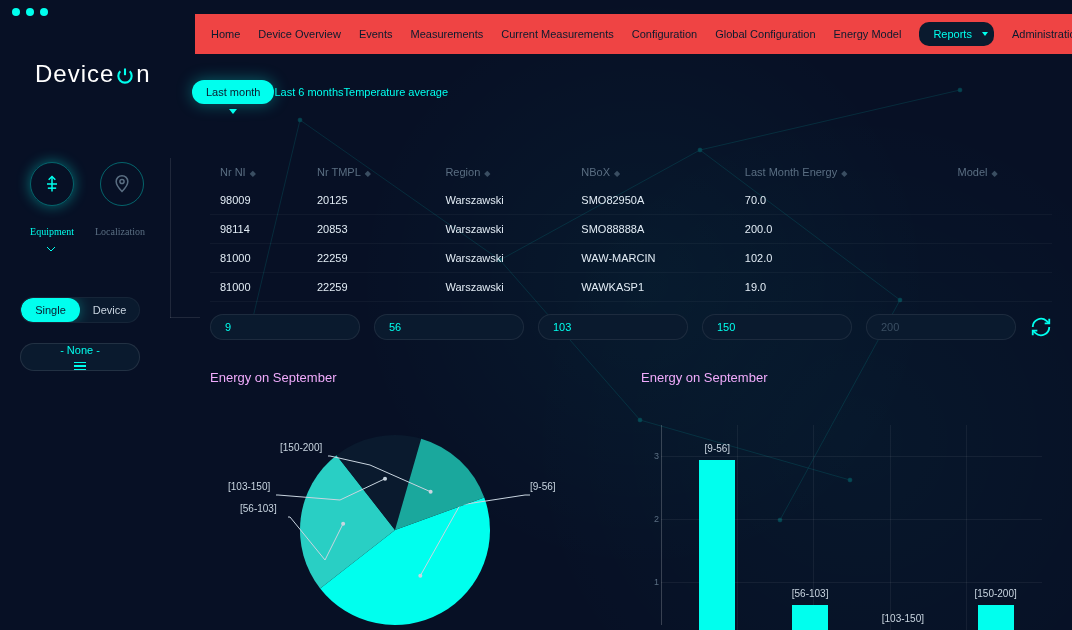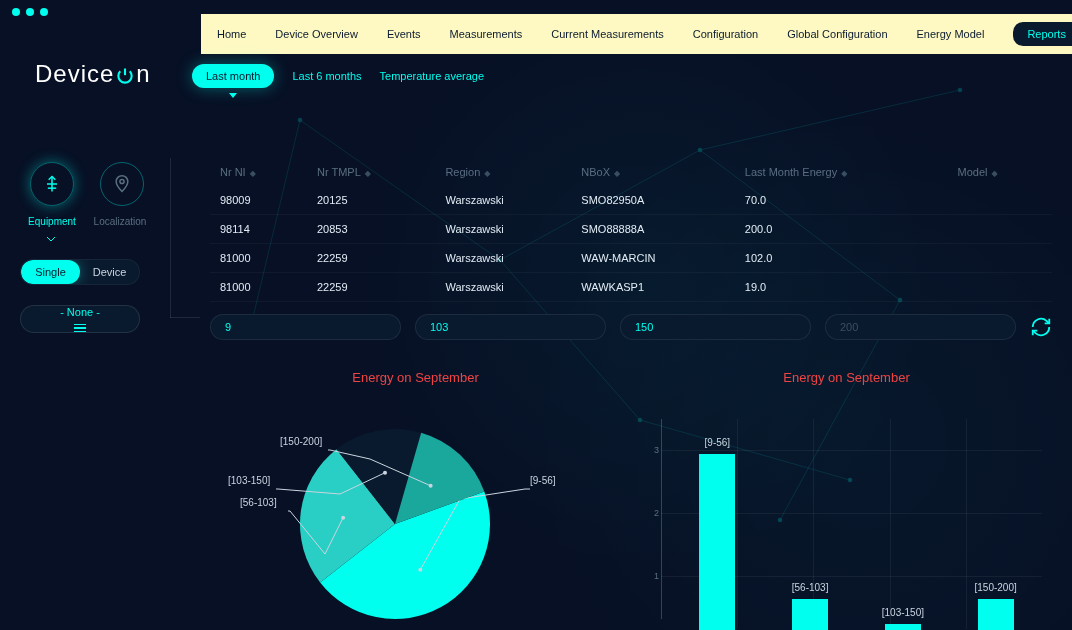--- a/index.html
+++ b/index.html
@@ -31,26 +31,26 @@
   position: absolute; top: 60px; left: 35px;
   font-size: 24px; font-weight: 300; color: #fff;
   letter-spacing: 1px;
   display: flex; align-items: center;
 }
 .logo .o-icon {
   width: 20px; height: 20px; display: inline-block;
   margin: 0 1px;
 }
 .topnav {
-  position: absolute; top: 14px; left: 201px; right: 0;
+  position: absolute; top: 14px; left: 195px; right: 0;
   height: 40px;
-  background: #fef9c3;
+  background: #ef4444;
   display: flex; align-items: center;
   padding: 0 16px;
-  gap: 29px;
+  gap: 18px;
 }
 .topnav .nav-item {
   color: #0a1a2e;
   font-size: 11px;
   cursor: pointer;
   white-space: nowrap;
 }
 .topnav .nav-item.pill {
   background: #0a1a2e;
   color: #00ffee;
@@ -61,22 +61,22 @@
 .topnav .nav-item.pill::after {
   content: "";
   position: absolute; right: 6px; top: 50%;
   width: 0; height: 0;
   border-left: 3px solid transparent;
   border-right: 3px solid transparent;
   border-top: 4px solid #00ffee;
   transform: translateY(-50%);
 }
 .subnav {
-  position: absolute; top: 64px; left: 192px;
-  display: flex; align-items: center; gap: 18px;
+  position: absolute; top: 80px; left: 192px;
+  display: flex; align-items: center; 
 }
 .subnav .chip {
   font-size: 11px;
   color: #00ffee;
   cursor: pointer;
 }
 .subnav .chip.active {
   background: #00ffee;
   color: #0a1a2e;
   padding: 6px 14px;
@@ -106,28 +106,28 @@
   width: 44px; height: 44px; border-radius: 50%;
   border: 1px solid rgba(0,255,238,0.35);
   display: flex; align-items: center; justify-content: center;
   position: relative;
 }
 .icon-circle svg { width: 20px; height: 20px; }
 .icon-circle.active {
   box-shadow: 0 0 14px rgba(0,255,238,0.4);
 }
 .side-labels {
-  display: flex; gap: 12px; margin-top: 10px; padding-left: 4px;
+  display: flex; gap: 12px; margin-top: 20px; padding-left: 4px; font-family: Liberation Serif, serif;
 }
 .side-labels span { font-size: 10px; display:block; text-align:center; width: 56px;}
 .side-labels span.active { color: #00ffee; }
 .side-labels span.dim { color: #5a6e82; }
 
 .seg {
-  margin-top: 14px;
+  margin-top: 42px;
   display: flex;
   background: #0a1a2e;
   border-radius: 14px;
   overflow: hidden;
   width: 120px;
   border: 1px solid rgba(255,255,255,0.05);
 }
 .seg .seg-btn {
   flex: 1; padding: 6px 10px; font-size: 11px; text-align: center;
   cursor: pointer;
@@ -189,21 +189,21 @@
 .refresh {
   width: 22px; height: 22px; cursor: pointer;
 }
 .refresh svg { stroke: #00ffee; }
 
 .charts {
   display: flex; margin-top: 30px; gap: 20px;
 }
 .chart-col { flex: 1; }
 .chart-title {
-  color: #ef4444; font-size: 13px; margin-bottom: 24px; text-align: center;
+  color: #f0abfc; font-size: 13px; margin-bottom: 30px; 
 }
 .pie-wrap { position: relative; height: 240px; }
 .lead { stroke: #c9d5e0; stroke-width: 1; fill: none; }
 .dot { fill: #c9d5e0; }
 
 .bar-wrap { position: relative; height: 240px; }
 .axis { position: absolute; background: rgba(255,255,255,0.2); }
 .y-axis { left: 20px; top: 10px; bottom: 30px; width: 1px; }
 .grid-v { position:absolute; top:10px; bottom:20px; width:1px; background:rgba(255,255,255,0.06);}
 .grid-h { position:absolute; left:20px; right:10px; height:1px; background:rgba(255,255,255,0.06);}
@@ -367,20 +367,21 @@
           <td>Warszawski</td>
           <td>WAWKASP1</td>
           <td>19.0</td>
           <td></td>
         </tr>
       </tbody>
   </table>
 
   <div class="pills-row" id="pills-row">
   <div class="num-pill active">9</div>
+      <div class="num-pill active">56</div>
       <div class="num-pill active">103</div>
       <div class="num-pill active">150</div>
       <div class="num-pill dim">200</div>
       <div class="refresh"><svg viewBox="0 0 24 24" fill="none" stroke-width="2">
           <path d="M3 12a9 9 0 0 1 15-6.7L21 8"></path>
           <path d="M21 3v5h-5"></path>
           <path d="M21 12a9 9 0 0 1-15 6.7L3 16"></path>
           <path d="M3 21v-5h5"></path>
         </svg></div>
     </div>

